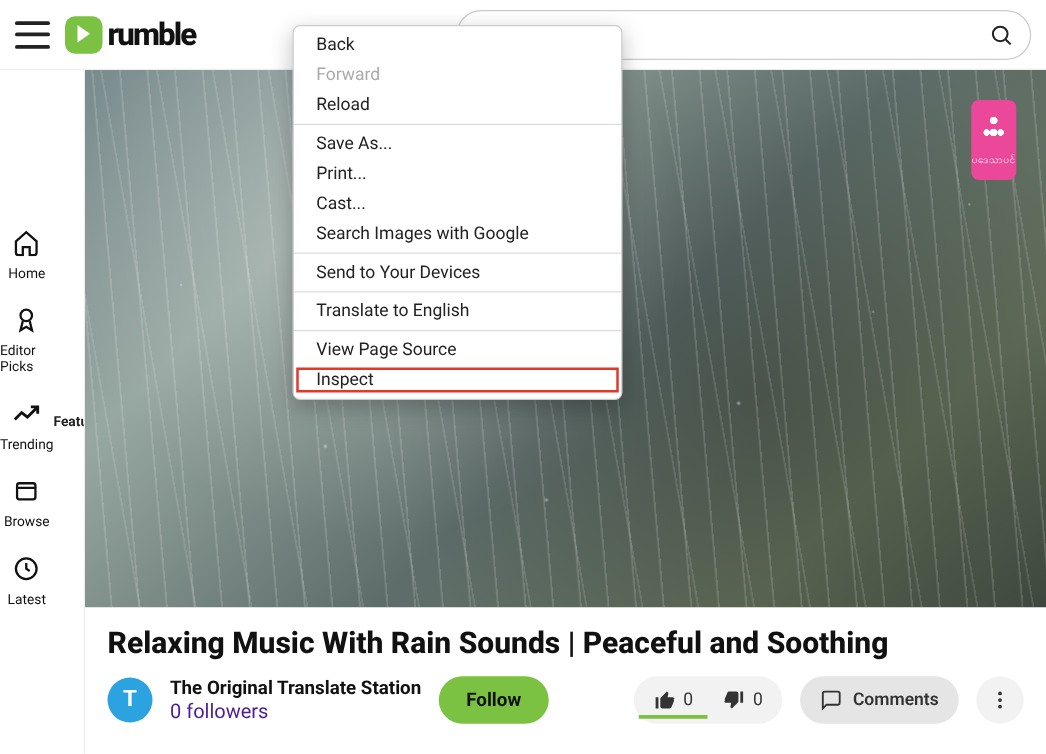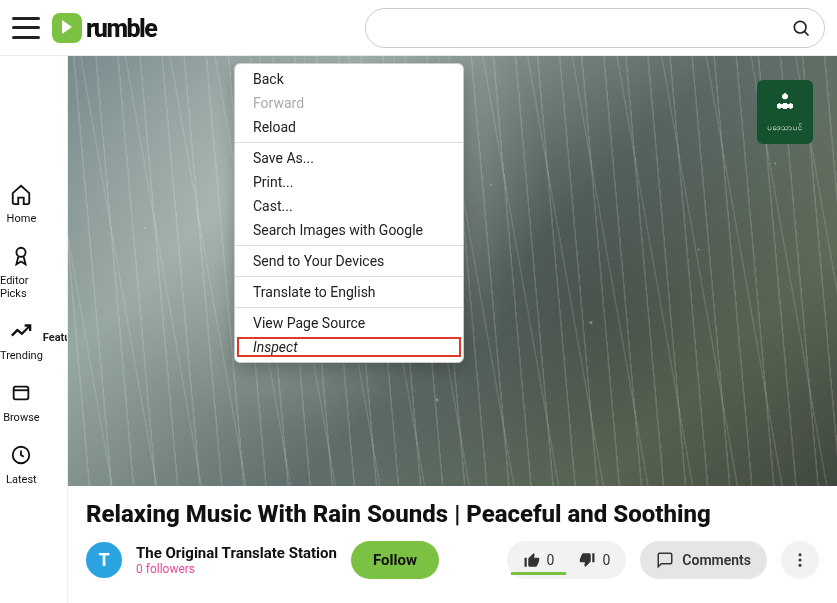--- a/index.html
+++ b/index.html
@@ -38,50 +38,50 @@
   .rain-bg::after { content:""; position:absolute; inset:0;
      background:
        radial-gradient(circle 2px at 10% 40%, rgba(255,255,255,.5), transparent 70%),
        radial-gradient(circle 3px at 25% 70%, rgba(255,255,255,.45), transparent 70%),
        radial-gradient(circle 2px at 55% 30%, rgba(255,255,255,.4), transparent 70%),
        radial-gradient(circle 3px at 68% 62%, rgba(255,255,255,.5), transparent 70%),
        radial-gradient(circle 2px at 82% 45%, rgba(255,255,255,.4), transparent 70%),
        radial-gradient(circle 3px at 48% 80%, rgba(255,255,255,.45), transparent 70%),
        radial-gradient(circle 2px at 92% 25%, rgba(255,255,255,.4), transparent 70%);
   }
-  .channel-watermark { position:absolute; top:24px; right:24px; width:56px; height:64px; background:#14532d; border-radius:6px; display:flex; flex-direction:column; align-items:center; justify-content:center; color:#fff; }
+  .channel-watermark { position:absolute; top:24px; right:24px; width:36px; height:64px; background:#ec4899; border-radius:6px; display:flex; flex-direction:column; align-items:center; justify-content:center; color:#fff; }
   .channel-wm-tree { width:28px; height:32px; background:
       radial-gradient(circle at 50% 20%, #fff 10%, transparent 11%),
       radial-gradient(circle at 30% 50%, #fff 10%, transparent 11%),
       radial-gradient(circle at 70% 50%, #fff 10%, transparent 11%),
       radial-gradient(circle at 50% 50%, #fff 14%, transparent 15%);
   }
   .channel-wm-text { font-size:8px; letter-spacing:.5px;}
   .info-row { padding:14px 18px 0 18px; }
   .video-title { font-size:24px; font-weight:800; color:#111; line-height:1.2; }
   .meta-row { display:flex; align-items:center; gap:14px; padding:12px 18px 18px 18px; flex-wrap:nowrap;}
   .channel-ava { width:36px; height:36px; border-radius:50%; background:#2aa3e0; color:#fff; display:flex; align-items:center; justify-content:center; font-weight:700; font-size:18px;}
   .channel-text { display:flex; flex-direction:column; }
   .channel-name { font-size:15px; font-weight:700; color:#111;}
-  .channel-followers { font-size:12px; color:#ec4899;}
+  .channel-followers { font-size:16px; color:#4c1d95;}
   .follow-btn { background:#7bc142; color:#111; font-weight:700; font-size:15px; border:none; border-radius:22px; padding:10px 22px; cursor:pointer; }
   .spacer { flex:1; }
   .reaction-group { display:flex; align-items:center; background:#f2f2f2; border-radius:22px; padding:4px; gap:0; }
   .react-btn { display:flex; align-items:center; gap:6px; background:transparent; border:none; font-size:14px; padding:6px 12px; cursor:pointer; color:#333;}
   .react-btn.like { border-bottom:3px solid #7bc142; padding-bottom:3px;}
   .react-btn svg { width:18px; height:18px; }
   .chip-btn { display:flex; align-items:center; gap:8px; background:#e5e5e5; border:none; border-radius:22px; padding:10px 16px; font-size:14px; font-weight:600; color:#333; cursor:pointer;}
   .icon-btn-round { width:38px; height:38px; border-radius:50%; background:#f2f2f2; border:none; display:flex; align-items:center; justify-content:center; cursor:pointer;}
   
-  .ctx-menu { position:absolute; left:234px; top:20px; width:230px; background:#fff; border:1px solid #ccc; border-radius:6px; box-shadow:0 6px 18px rgba(0,0,0,.25); overflow:hidden; z-index:50;margin-top:43px;}
+  .ctx-menu { position:absolute; left:234px; top:20px; width:264px; background:#fff; border:1px solid #ccc; border-radius:6px; box-shadow:0 6px 18px rgba(0,0,0,.25); overflow:hidden; z-index:50;}
   .ctx-group { padding:3px 0;}
   .ctx-sep { height:1px; background:#ddd; }
   .ctx-item { padding:4px 18px; font-size:14px; color:#222; cursor:default; white-space:nowrap;}
   .ctx-item.disabled { color:#aaa; }
-  .ctx-item.highlight { outline:2px solid #e0392a; outline-offset:-4px; border-radius:2px;font-style:italic;}
+  .ctx-item.highlight { outline:2px solid #e0392a; outline-offset:-4px; border-radius:2px;}
 </style>
 </head>
 <body>
 
 <div class="root">
   <div class="topbar">
     <div class="hamburger">
       <span></span>
         <span></span>
         <span></span>

